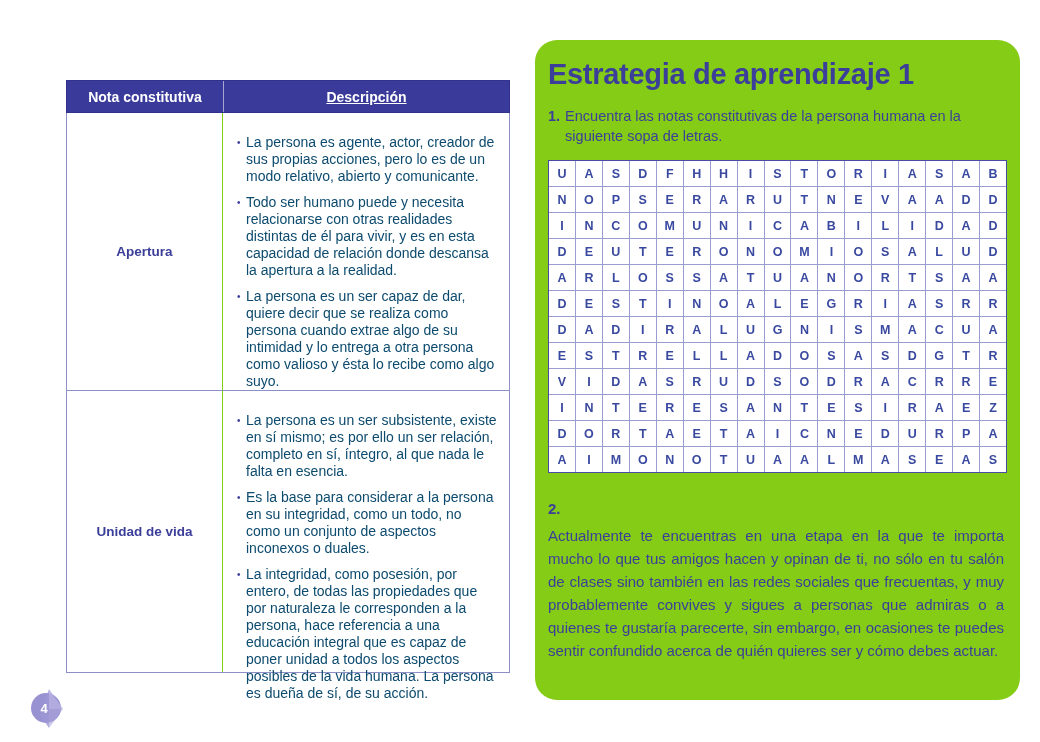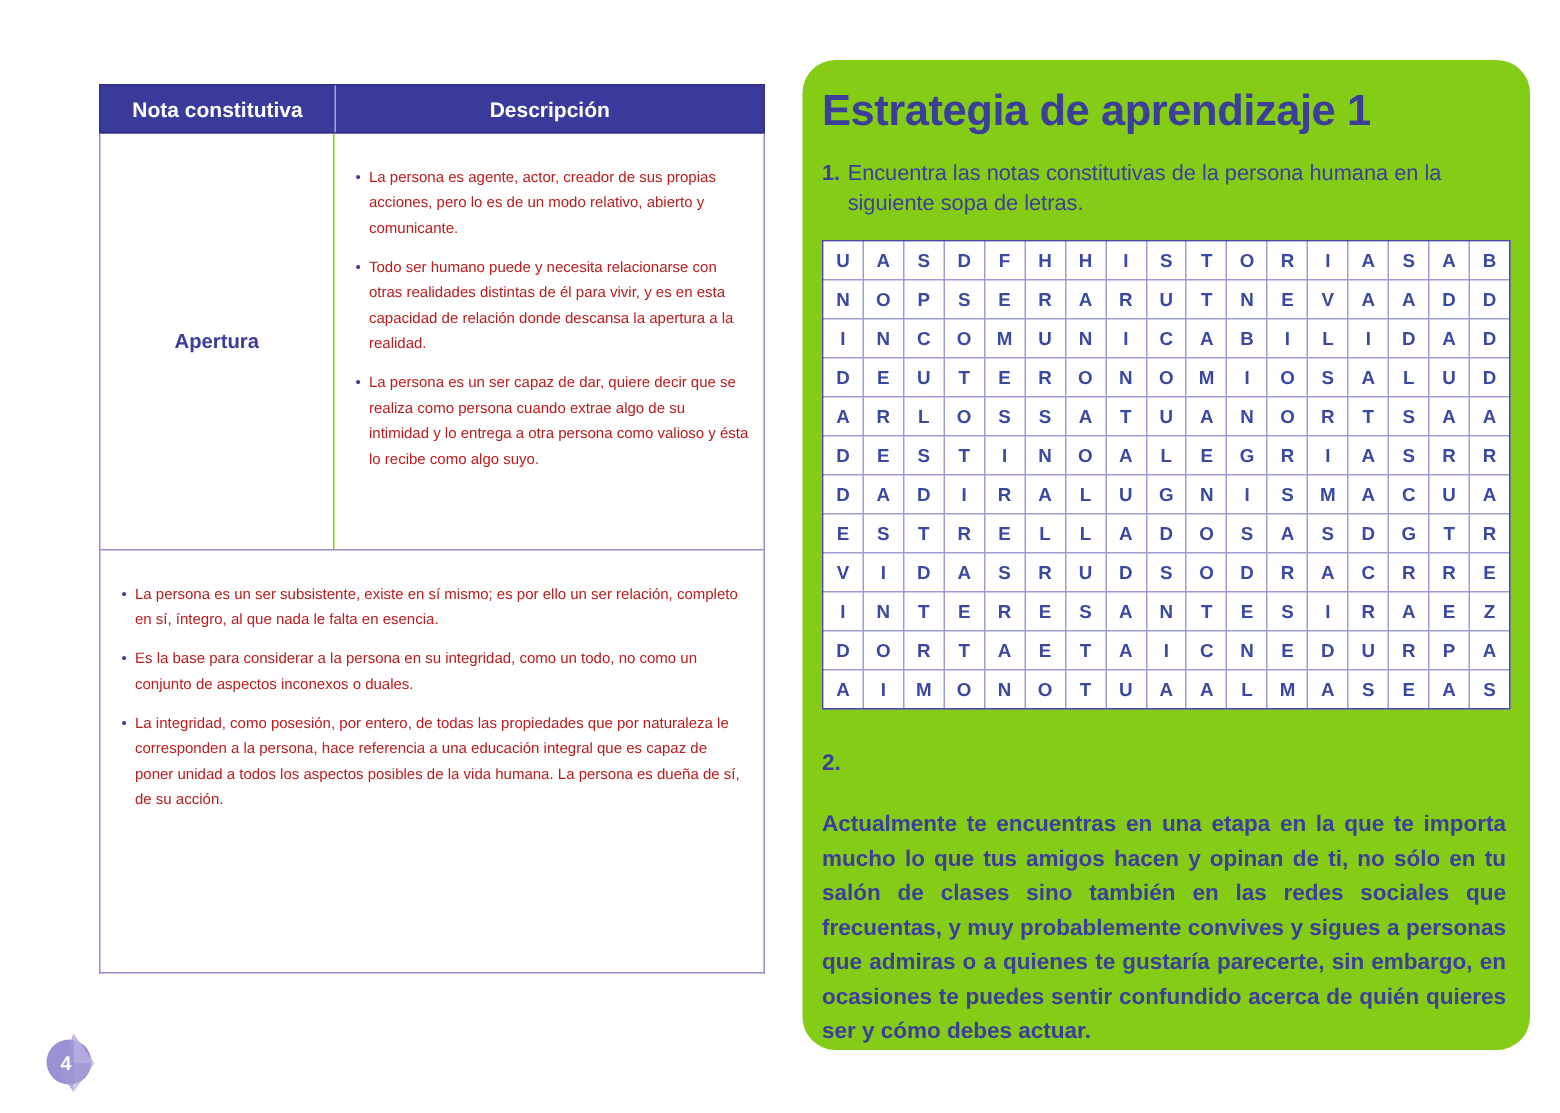--- a/index.html
+++ b/index.html
@@ -7,48 +7,48 @@
   body {
     position:relative;
     background:#ffffff;
     font-family:"Liberation Sans", sans-serif;
     color:#3b3e99;
     overflow:hidden;
   }
 
   
   .nota-table {
-    position:absolute; left:66px; top:56px; width:444px;
+    position:absolute; left:66px; top:80px; width:444px;
   }
   .nt-header {
     display:flex; height:33px;
     background:#3a3a9b;
     border:1px solid #32328c;
   }
   .nt-header-cell {
     display:flex; align-items:center; justify-content:center;
     color:#ffffff; font-weight:bold; font-size:14px;
   }
   .nt-header-cell.col1 { width:156px; }
-  .nt-header-cell.col2 { flex:1; border-left:1px solid rgba(255,255,255,.55); }
+  .nt-header-cell.col2 { flex:1; border-left:1px solid rgba(255,255,255,.55);text-decoration:underline; }
   .nt-body {
     border-left:1px solid #8d8fc7; border-right:1px solid #8d8fc7; border-bottom:1px solid #8d8fc7;
   }
   .nt-row { display:flex; }
   .nt-row.first { height:278px; border-bottom:1px solid #8d8fc7; }
   .nt-row.second { height:281px; }
   .nt-label-cell {
     width:156px; display:flex; align-items:center; justify-content:center;
     border-right:1px solid #84cc16;
     font-weight:bold; font-size:13.5px; color:#3b3e99;
   }
   .nt-desc-cell { flex:1; padding:21px 10px 10px 13px; }
   .bullet-item {
     position:relative; padding-left:10px; margin-bottom:9px;
-    font-size:10px; line-height:17px; color:#b91c1c;
+    font-size:14px; line-height:17px; color:#0c4a6e;
   }
   .bullet-item::before {
     content:"•"; position:absolute; left:1px; top:0;
     font-size:10px; line-height:17px; color:#3b3e99;
   }
 
   
   .activity-panel {
     position:absolute; left:535px; top:40px; width:485px; height:660px;
     background:#84cc16; border-radius:22px;
@@ -69,23 +69,23 @@
     gap:1px; background:#9b9dd1;
     border:1.5px solid #4b4ba5;
   }
   .ws-cell {
     background:#ffffff; height:25px;
     display:flex; align-items:center; justify-content:center;
     font-size:12.5px; font-weight:bold; color:#3a49a0;
   }
 
   .activity-paragraph {
-    margin-top:19px; width:456px;
+    margin-top:5px; width:456px;
     font-size:15px; line-height:23px;
-    text-align:justify; color:#3c3f99;font-weight:bold;
+    text-align:justify; color:#3c3f99;
   }
 
   
   .page-badge { position:absolute; left:28px; top:687px; width:40px; height:42px; }
 </style>
 </head>
 <body>
 
 <div class="nota-table">
   <div class="nt-header">
@@ -95,20 +95,21 @@
   <div class="nt-body">
     <div class="nt-row first">
       <div class="nt-label-cell">Apertura</div>
       <div class="nt-desc-cell">
           <div class="bullet-item">La persona es agente, actor, creador de sus propias acciones, pero lo es de un modo relativo, abierto y comunicante.</div>
           <div class="bullet-item">Todo ser humano puede y necesita relacionarse con otras realidades distintas de él para vivir, y es en esta capacidad de relación donde descansa la apertura a la realidad.</div>
           <div class="bullet-item">La persona es un ser capaz de dar, quiere decir que se realiza como persona cuando extrae algo de su intimidad y lo entrega a otra persona como valioso y ésta lo recibe como algo suyo.</div>
         </div>
     </div>
     <div class="nt-row second">
+      <div class="nt-label-cell">Unidad de vida</div>
       <div class="nt-desc-cell">
           <div class="bullet-item">La persona es un ser subsistente, existe en sí mismo; es por ello un ser relación, completo en sí, íntegro, al que nada le falta en esencia.</div>
           <div class="bullet-item">Es la base para considerar a la persona en su integridad, como un todo, no como un conjunto de aspectos inconexos o duales.</div>
           <div class="bullet-item">La integridad, como posesión, por entero, de todas las propiedades que por naturaleza le corresponden a la persona, hace referencia a una educación integral que es capaz de poner unidad a todos los aspectos posibles de la vida humana. La persona es dueña de sí, de su acción.</div>
         </div>
     </div>
   </div>
 </div>
 
 <div class="activity-panel">

